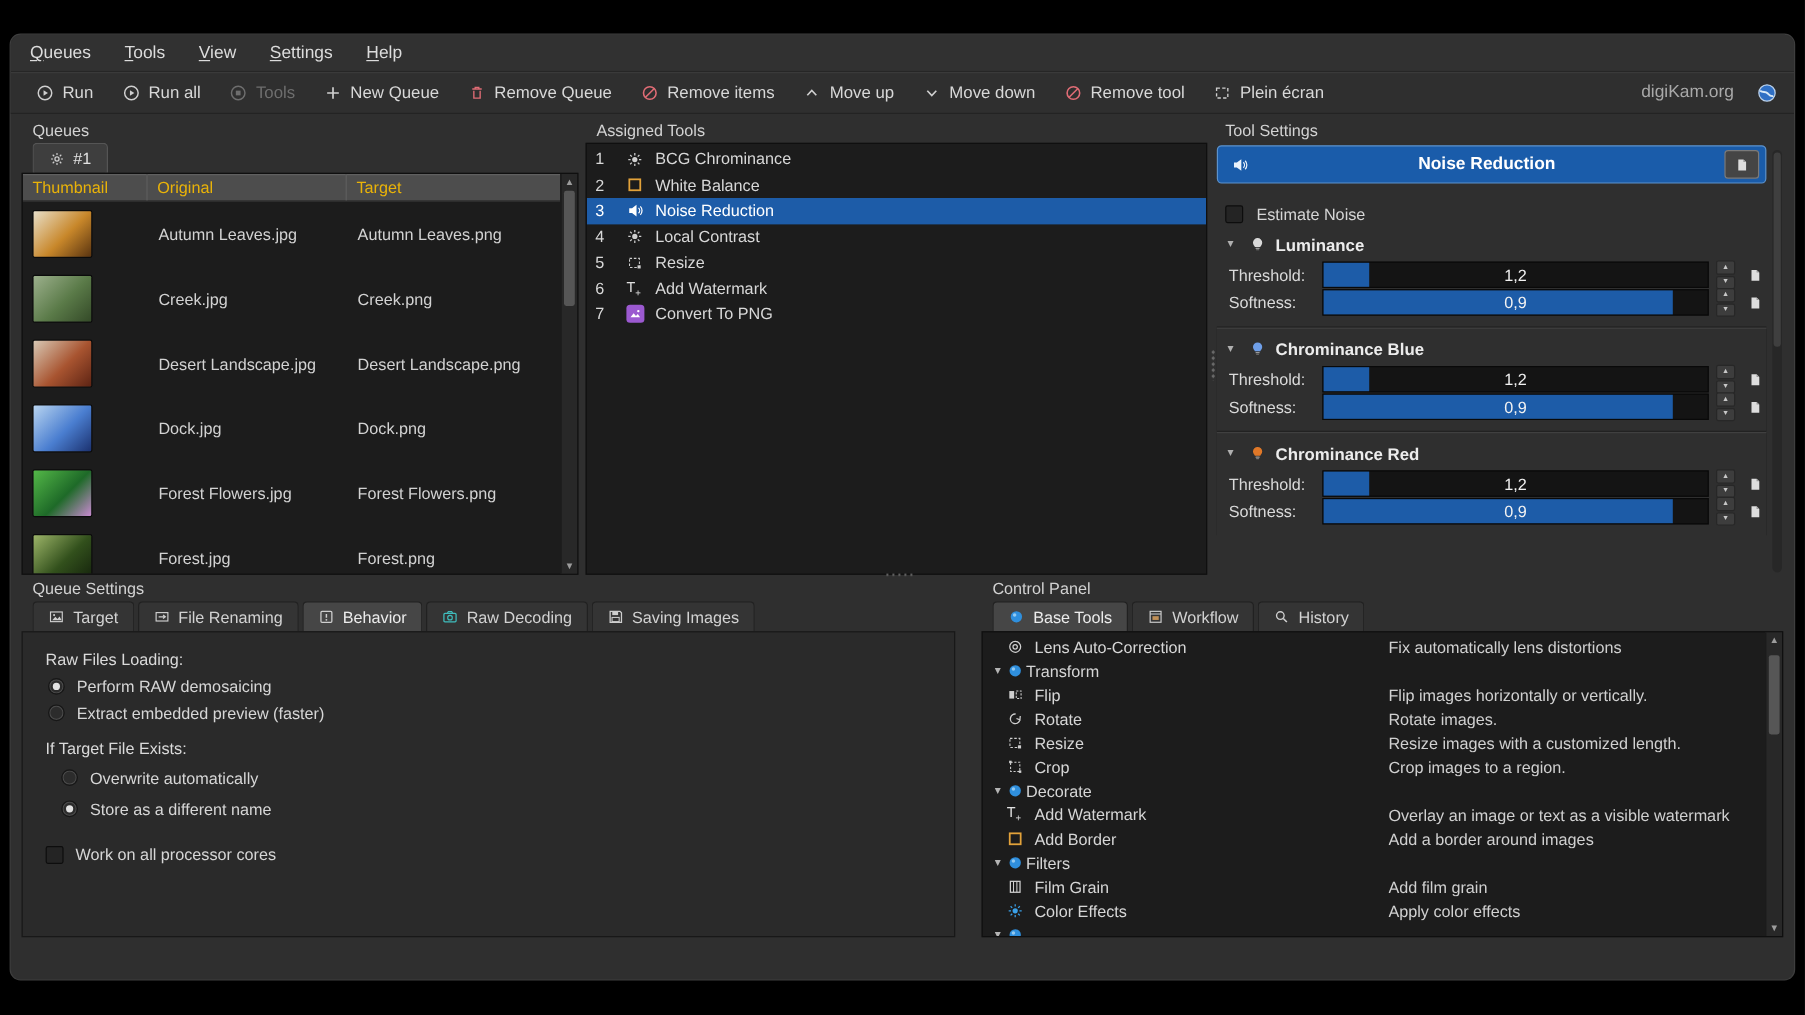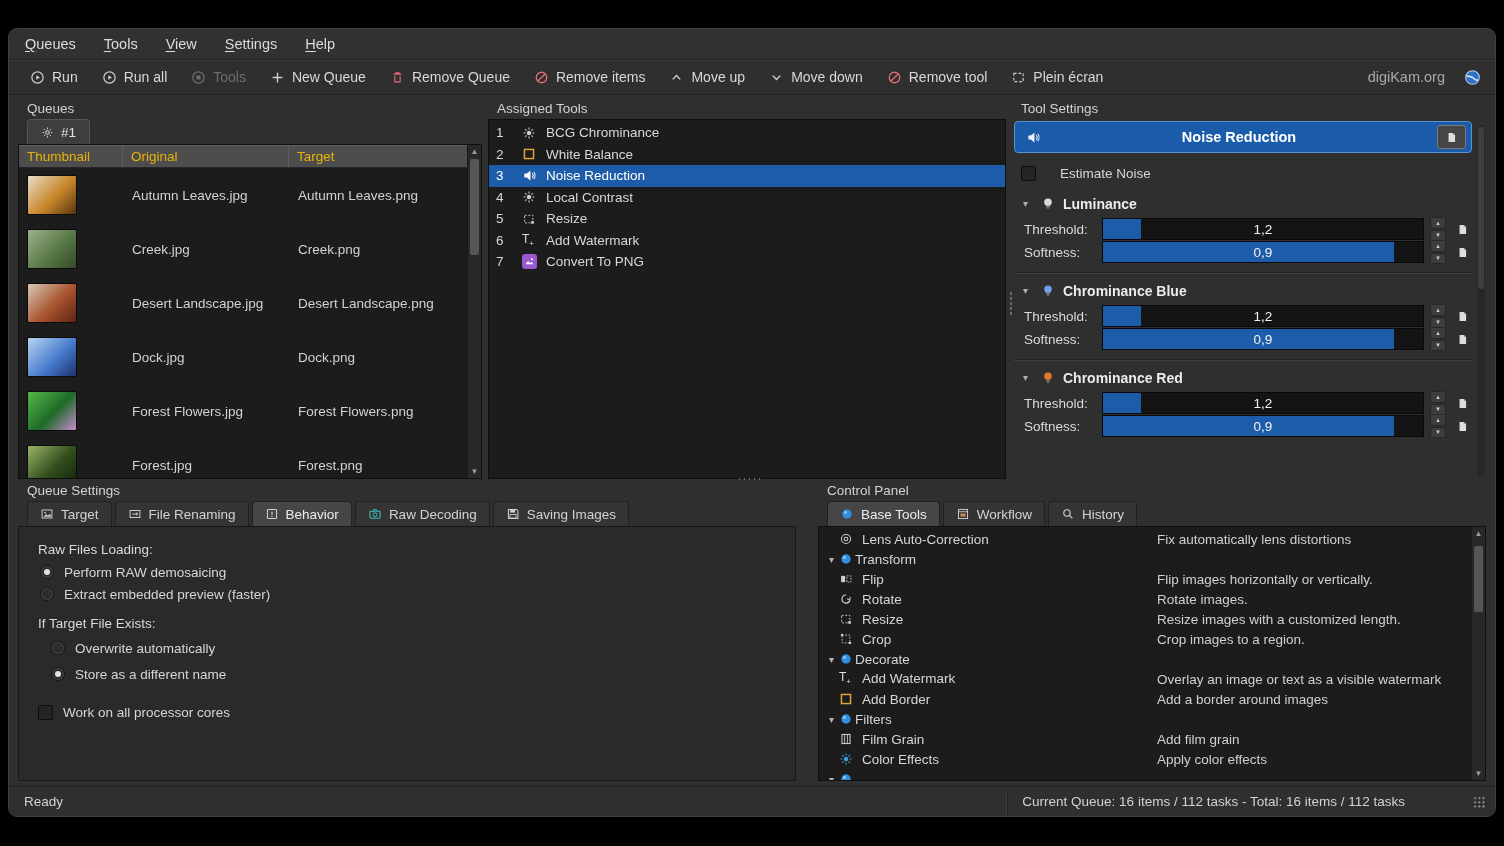--- a/index.html
+++ b/index.html
@@ -65,21 +65,21 @@
   .txt-icon{font-size:12px;color:#e0e0e0;line-height:1}
   .txt-icon sub{font-size:8px}
   .png-icon-bg{width:15px;height:15px;background:#9b59d0;border-radius:3px;display:inline-flex;align-items:center;justify-content:center}
   
   .ts-body{flex:1;display:flex;flex-direction:column;padding:2px 14px 0 2px;min-height:0}
   .ts-header{display:flex;align-items:center;height:30px;background:#1a5caa;border:1px solid #5c92cc;
     border-radius:4px;padding:0 5px 0 11px;flex:none}
   .ts-header-title{flex:1;text-align:center;font-weight:bold;color:#fff;font-size:14.5px}
   .ts-header-btn{width:27px;height:22px;background:#454545;border:1px solid #7a7a7a;border-radius:3px;
     display:flex;align-items:center;justify-content:center}
-  .estimate-row{display:flex;align-items:center;gap:24px;height:26px;margin:7px 0 1px 7px}
+  .estimate-row{display:flex;align-items:flex-end;gap:11px;height:26px;margin:7px 0 1px 7px}
   .checkbox{width:13px;height:13px;background:#242424;border:1px solid #0d0d0d;border-radius:2px;flex:none}
   .ts-section{padding:3px 0 9px}
   .ts-section.sep{border-top:1px solid #404040;box-shadow:0 -1px 0 #222}
   .sec-head{display:flex;align-items:center;gap:8px;height:27px;padding-left:9px;font-weight:bold;font-size:14px;color:#ececec}
   .sec-arrow{color:#b0b0b0;font-size:10px;width:10px}
   .param-row{display:flex;align-items:center;gap:6px;height:22px;margin:1px 0 1px 10px}
   .param-label{width:72px;color:#dadada}
   .spin-slider{flex:1;height:20px;background:#141414;position:relative;border:1px solid #090909}
   .spin-fill{position:absolute;left:0;top:0;bottom:0;background:#1d5ca8}
   .spin-value{position:absolute;inset:0;display:flex;align-items:center;justify-content:center;color:#f2f2f2}
@@ -886,20 +886,13 @@
             <div class="vtrack">
                 <div class="vthumb" style="height:66px;margin-top:6px"></div>
               </div>
             <div class="varrow">▼</div>
           </div>
         </div>
       </div>
     </div>
   </div>
 
-  <div class="statusbar">
-    <span>Ready</span>
-    <span class="status-cell">
-      <span>Current Queue: 16 items / 112 tasks - Total: 16 items / 112 tasks</span>
-    </span>
-    <span class="grip"></span>
-  </div>
 </div>
 
 </body></html>

